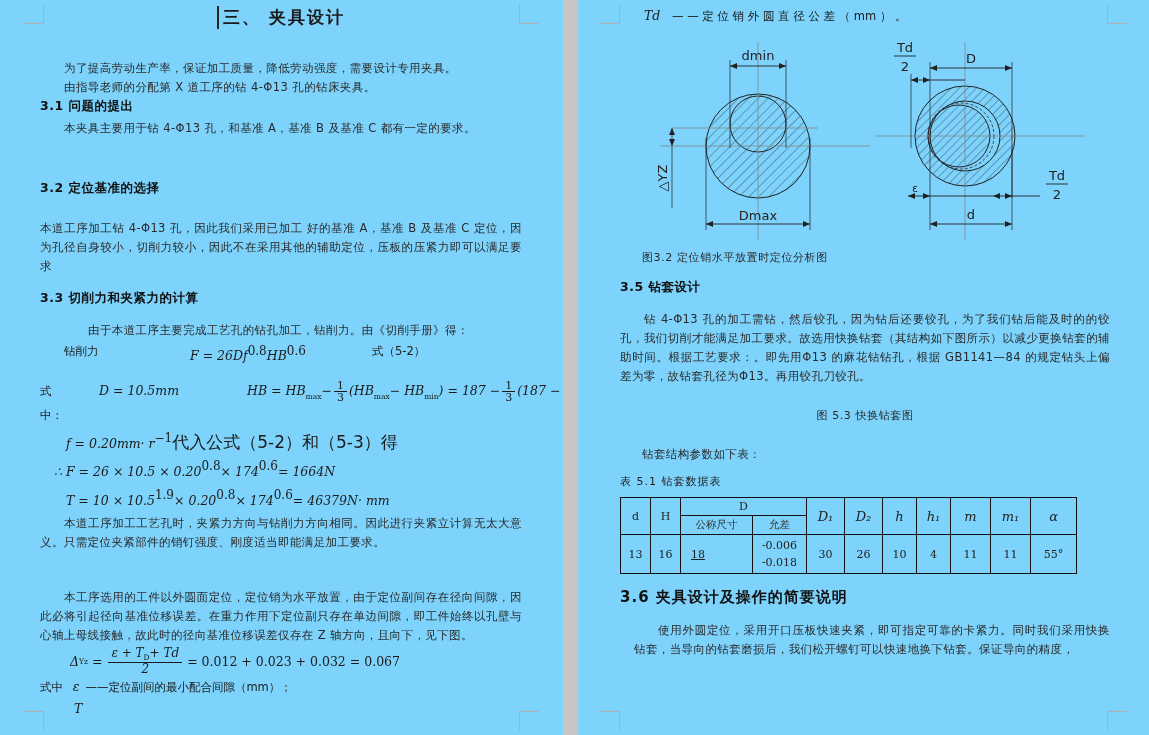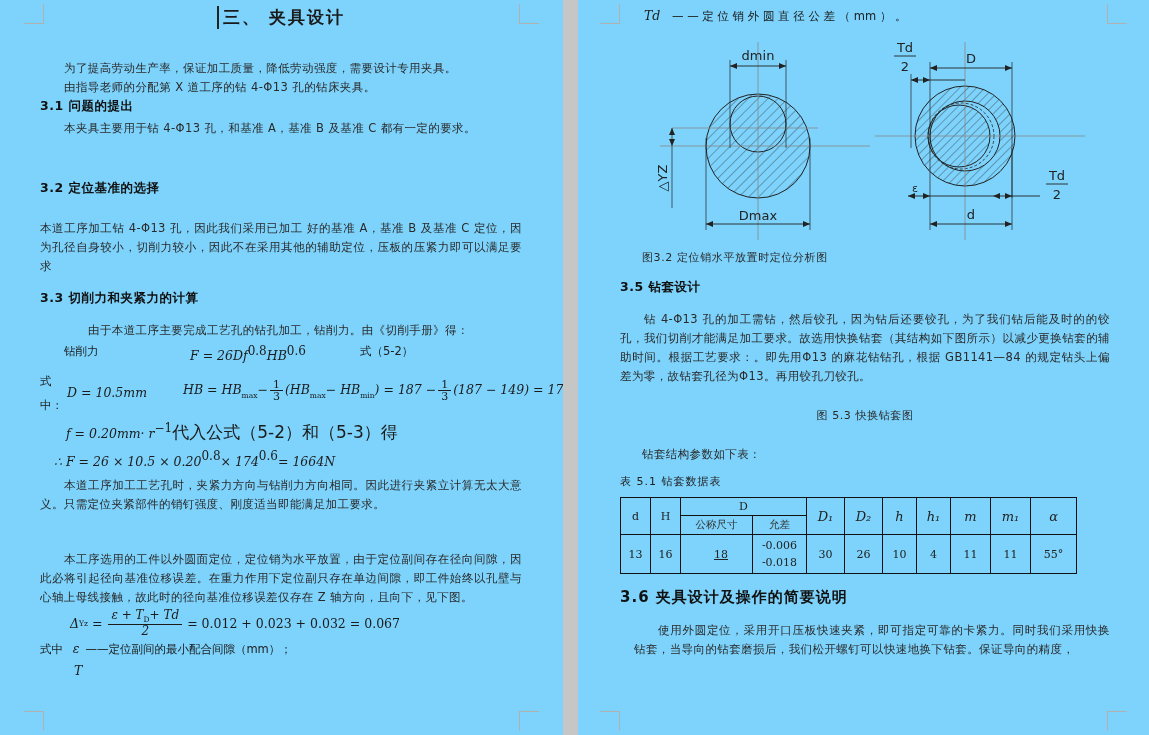--- a/index.html
+++ b/index.html
@@ -92,21 +92,21 @@
   .math {
     font-family: "DejaVu Serif", "Liberation Serif", serif;
     font-style: italic;
     font-size: 12.5px;
     color: #1b1b1b;
     white-space: nowrap;
   }
   .mrow { display:flex; align-items:flex-start; font-size:11.5px; line-height:22px;gap:40px; }
   .mlabel { width: 86px; flex:none; font-style:normal; font-family:"DejaVu Sans","Liberation Sans",sans-serif; }
   .mbody { flex: none; }
-  .mtag { margin-left: 14px; font-style:normal; font-family:"DejaVu Sans","Liberation Sans",sans-serif; font-size:11.5px;}
+  .mtag { margin-left: 26px; font-style:normal; font-family:"DejaVu Sans","Liberation Sans",sans-serif; font-size:11.5px;}
   sup.s { font-size: 12px; vertical-align: super; font-style: normal;}
   sub.s { font-size: 7.5px; vertical-align: sub; font-style: normal;}
   .frac {
     display:inline-block; vertical-align:middle; text-align:center;
     font-size: 11px; line-height: 1.05; margin: 0 2px; font-style:normal;
   }
   .frac .num { display:block; border-bottom:1px solid #1b1b1b; padding:0 3px; }
   .frac .den { display:block; padding:0 3px; }
   .frac.big { font-size: 12px; }
 
@@ -194,36 +194,39 @@
         <div class="mrow">
           <span class="mlabel">钻削力</span>
           <span class="math mbody">
             <span>F = 26Df</span><sup class="s">0.8</sup><span>HB</span><sup class="s">0.6</sup>
           </span>
           <span class="mtag">式（5-2）</span>
         </div>
 
       </div>
 
-      <div style="display:flex; align-items:center; font-size:11.5px; line-height:24px; margin-top:2px;">
+      <div style="display:flex; align-items:flex-start; font-size:11.5px; line-height:24px; margin-top:12px;gap:32px;">
         <span>式中：</span>
         <span class="math" style="margin-left:4px;">D = 10.5mm</span>
         <span class="math" style="margin-left:36px;">
           <span>HB = HB</span><sub class="s">max</sub><span>−</span><span class="frac"><span class="num">1</span><span class="den">3</span></span><span>(HB</span><sub class="s">max</sub><span>− HB</span><sub class="s">min</sub><span>) = 187 −</span><span class="frac"><span class="num">1</span><span class="den">3</span></span><span>(187 − 149) = 174</span>
         </span>
       </div>
 
       <div style="padding-left:26px; line-height:23px;">
         <span class="math">f = 0.20mm· r</span><sup class="s math">−1</sup><span style="font-size:17px;">代入公式（5-2）和（5-3）得</span>
       </div>
 
       <div style="padding-left:14px; line-height:23px;">
         <span class="math">∴ F = 26 × 10.5 × 0.20</span><sup class="s math">0.8</sup><span class="math">× 174</span><sup class="s math">0.6</sup><span class="math">= 1664N</span>
       </div>
 
+      <div style="padding-left:26px; line-height:23px;">
+        <span class="math">T = 10 × 10.5</span><sup class="s math">1.9</sup><span class="math">× 0.20</span><sup class="s math">0.8</sup><span class="math">× 174</span><sup class="s math">0.6</sup><span class="math">= 46379N· mm</span>
+      </div>
 
       <p class="body indent" style="margin-top:2px;">本道工序加工工艺孔时，夹紧力方向与钻削力方向相同。因此进行夹紧立计算无太大意义。只需定位夹紧部件的销钉强度、刚度适当即能满足加工要求。</p>
 
       <div class="gap-l"></div>
 
 
       <div class="gap-m"></div>
       <p class="body indent">本工序选用的工件以外圆面定位，定位销为水平放置，由于定位副间存在径向间隙，因此必将引起径向基准位移误差。在重力作用下定位副只存在单边间隙，即工件始终以孔壁与心轴上母线接触，故此时的径向基准位移误差仅存在 Z 轴方向，且向下，见下图。</p>
 
       <div style="display:flex; align-items:center; padding-left:30px; margin-top:2px;">
@@ -410,21 +413,21 @@
           </tr>
           <tr>
             <th class="cn">公称尺寸</th>
             <th class="cn">允差</th>
           </tr>
         </thead>
         <tbody>
           <tr>
             <td>13</td>
             <td>16</td>
-            <td style="text-align:center; padding-left:10px;text-decoration:underline;">18</td>
+            <td style="text-align:left; padding-left:10px;text-decoration:underline;">18</td>
             <td class="tol-cell">
               <div>-0.006</div>
               <div>-0.018</div>
             </td>
             <td>30</td>
             <td>26</td>
             <td>10</td>
             <td>4</td>
             <td>11</td>
             <td>11</td>

